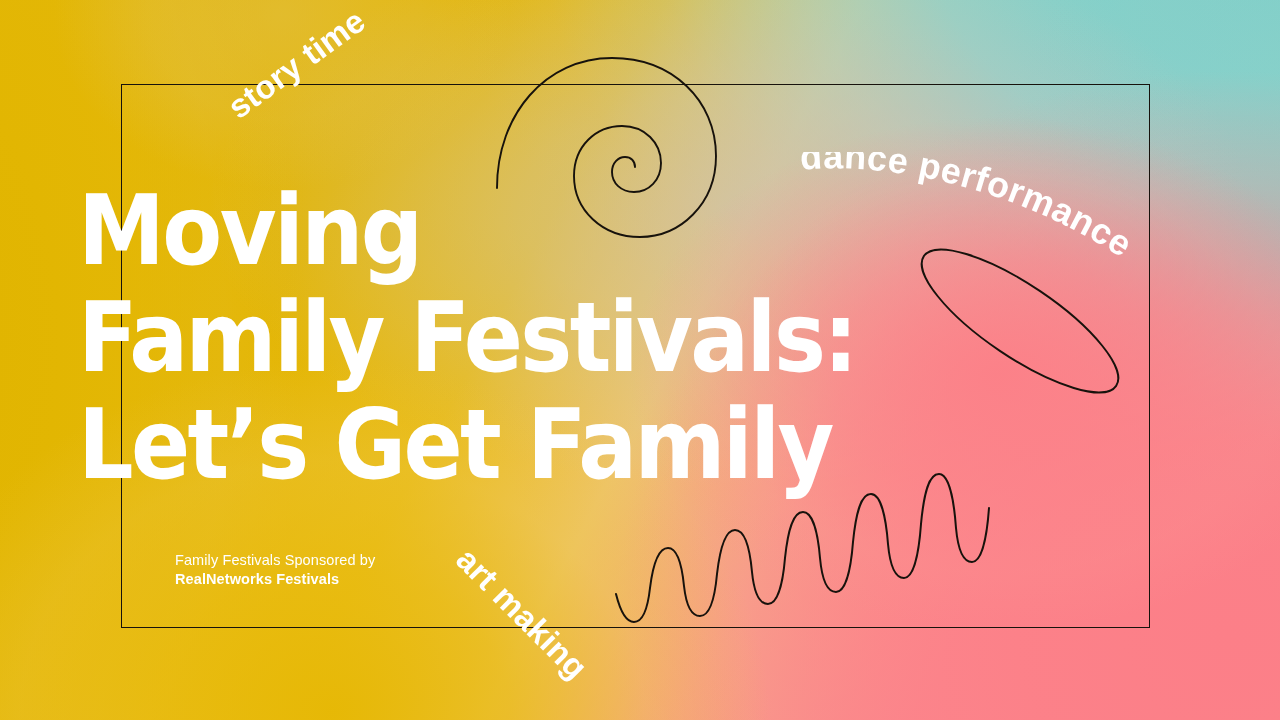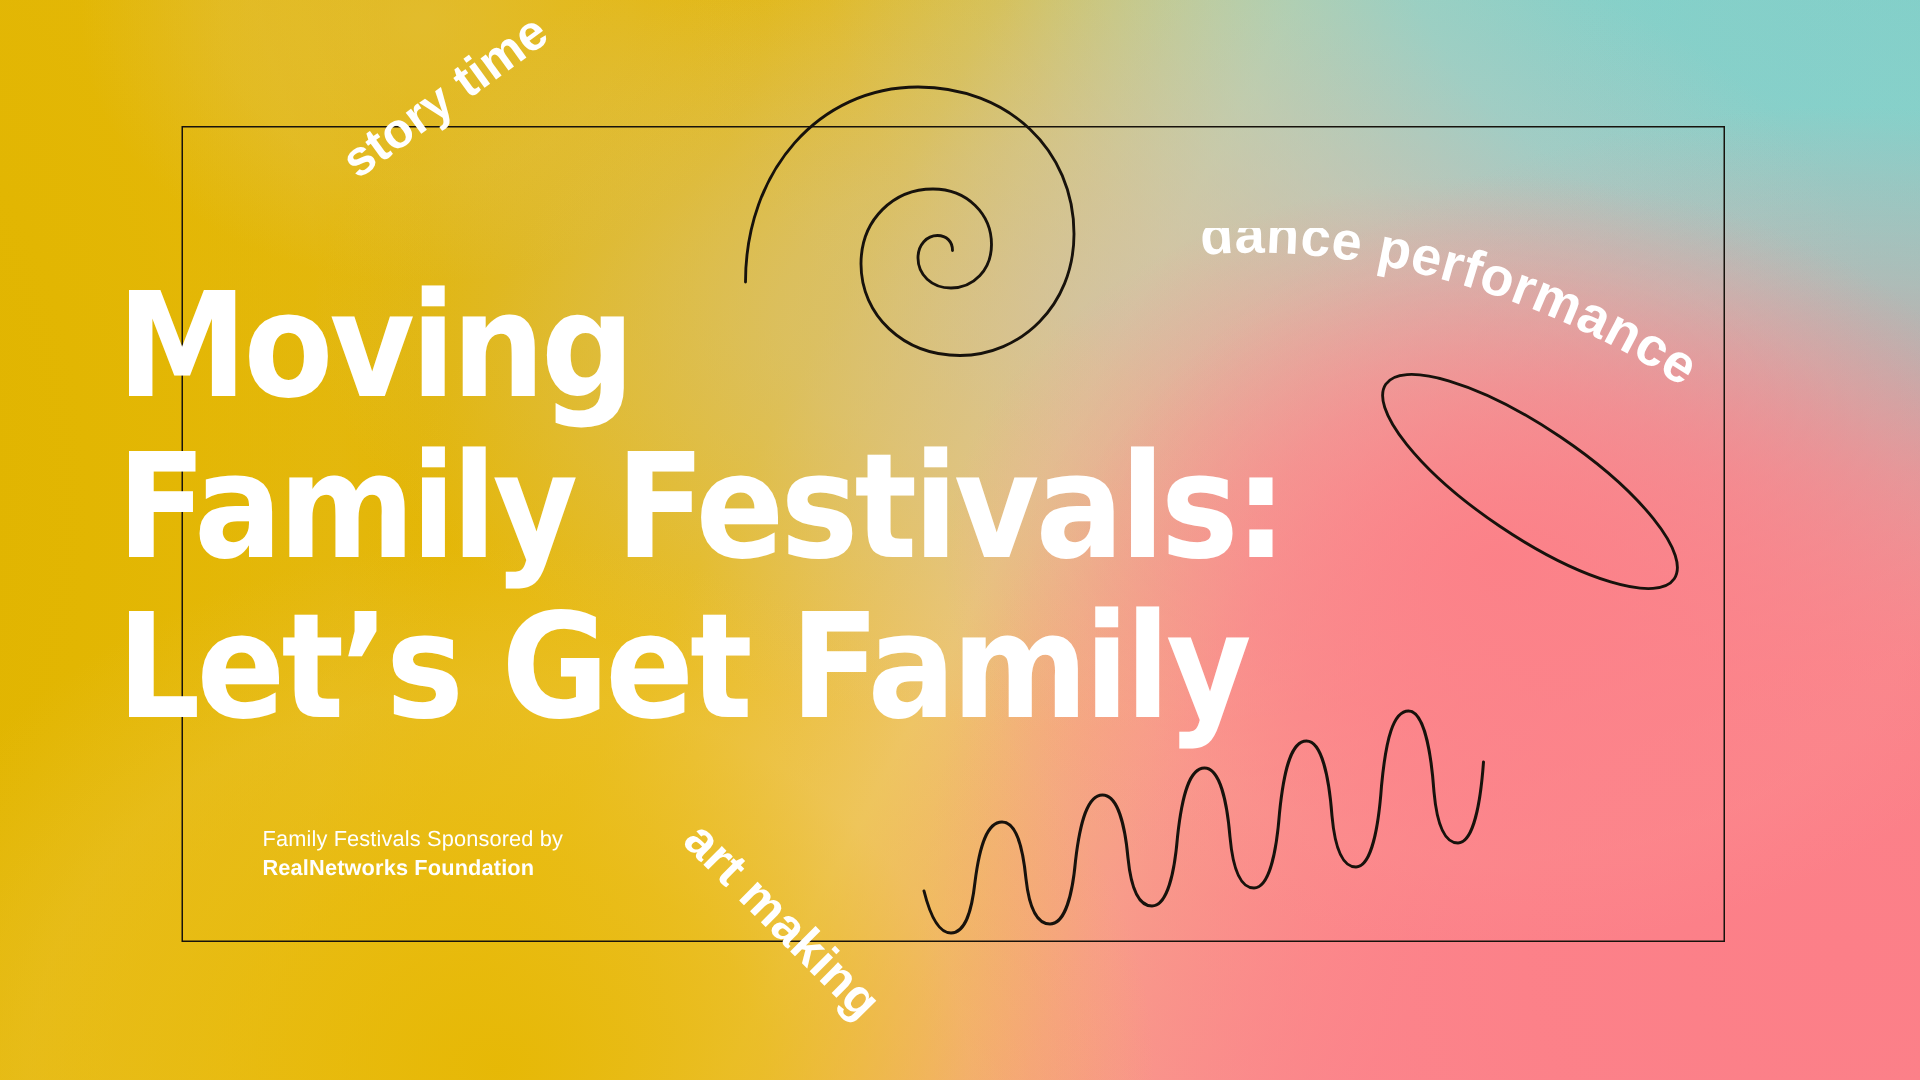--- a/index.html
+++ b/index.html
@@ -254,21 +254,21 @@
   </svg>
 
   <h1 id="title">
     <span class="line l1">Moving</span>
     <span class="line l2">Family Festivals:</span>
     <span class="line l3">Let’s Get Family</span>
   </h1>
 
   <div id="sponsor">
     <div class="s1">Family Festivals Sponsored by</div>
-    <div class="s2">RealNetworks Foundation</div>
+    <div class="s2">RealNetworks Festivals</div>
   </div>
 
   <div class="label" id="label-story">story time</div>
 
   <div class="label" id="label-art">art making</div>
 
   <svg class="label" id="label-dance" viewBox="0 0 430 170">
     <defs>
       <path id="danceArc" d="M 6 18 C 130 6 300 62 402 168" fill="none"></path>
     </defs>

